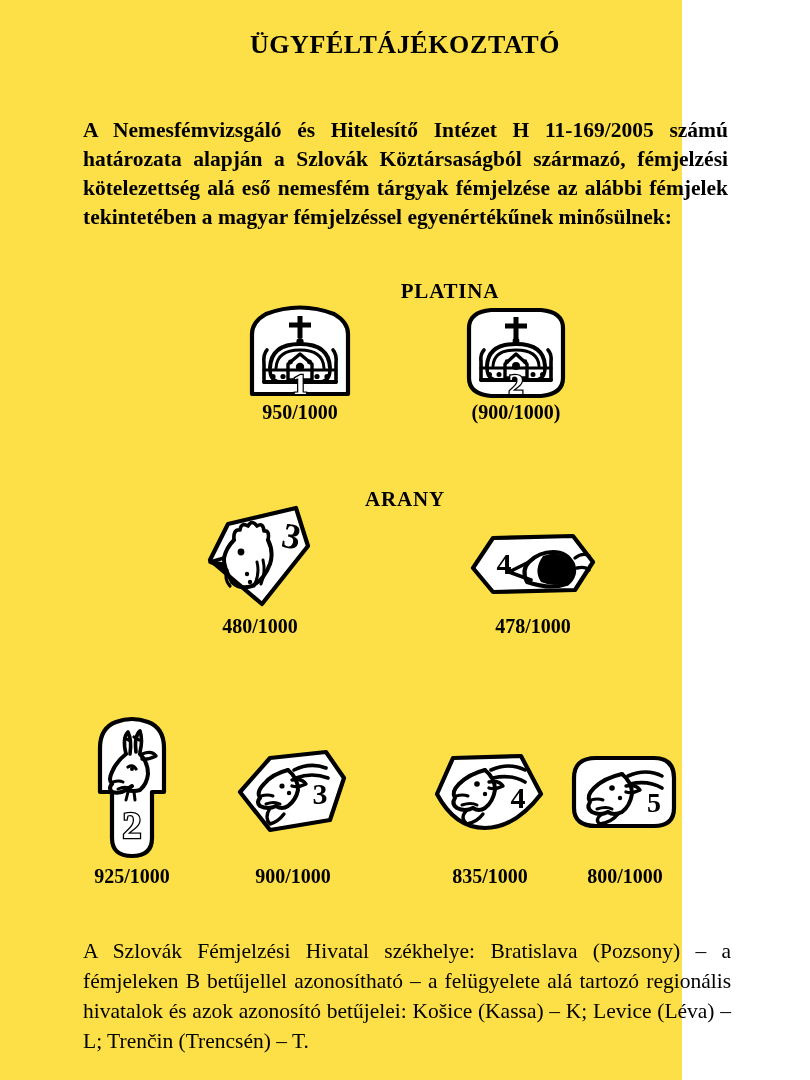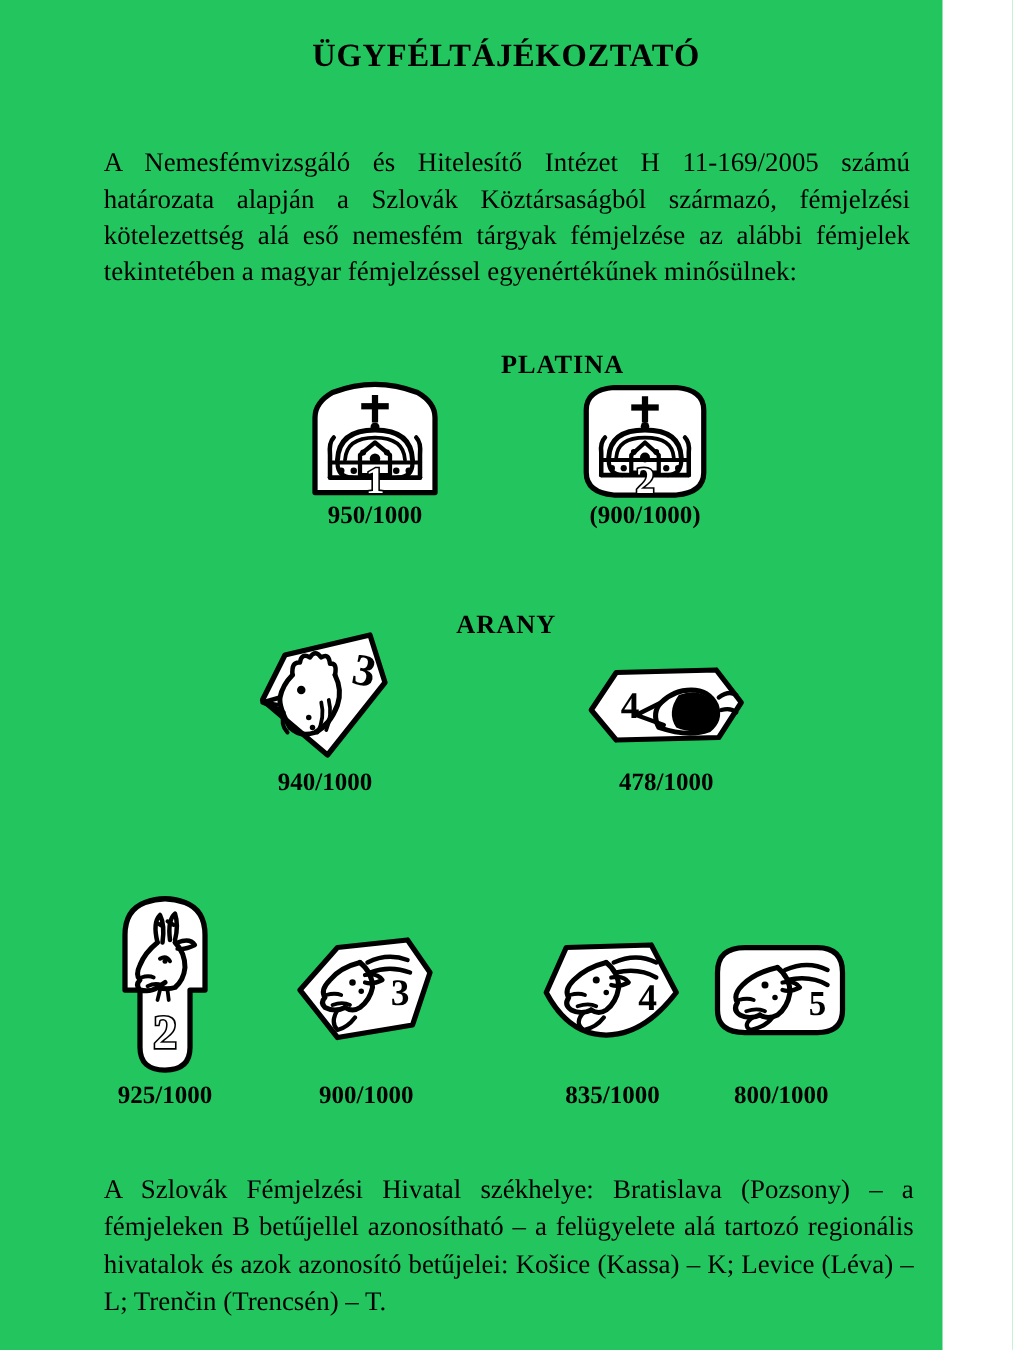--- a/index.html
+++ b/index.html
@@ -12,23 +12,23 @@
     width: 810px;
     height: 1080px;
     position: relative;
     font-family: "Liberation Serif", "DejaVu Serif", serif;
     color: #000000;
     overflow: hidden;
   }
 
   .page {
     position: relative;
-    width: 754px;
+    width: 682px;
     height: 1080px;
-    background: #22c55e;
+    background: #fde047;
   }
 
   
   .doc-title {
     position: absolute;
     left: 0;
     top: 30px;
     width: 810px;
     text-align: center;
     font-size: 26px;
@@ -36,21 +36,21 @@
     letter-spacing: 0.6px;
   }
 
   
   .intro-paragraph {
     position: absolute;
     left: 83px;
     top: 116px;
     width: 645px;
     font-size: 21.5px;
-    font-weight: normal;
+    font-weight: bold;
     line-height: 29px;
     text-align: justify;
     text-justify: inter-word;
     hyphens: none;
   }
 
   
   .section-heading {
     position: absolute;
     width: 810px;
@@ -247,21 +247,21 @@
         <path class="ink" stroke-width="3.2" d="M27 70 Q24 80 30 86"></path>
 
         <path class="ink" stroke-width="3" d="M57 62 Q60 74 54 86"></path>
         <path class="ink" stroke-width="3" d="M63 60 Q66 72 61 84"></path>
         <circle class="ink-fill" cx="47" cy="74" r="2.2"></circle>
         <circle class="ink-fill" cx="50" cy="82" r="2.2"></circle>
 
         <text class="num-solid" x="89" y="48" font-size="36" transform="rotate(12 89 48)">3</text>
       </svg>
     </div>
-    <div class="mark-caption">940/1000</div>
+    <div class="mark-caption">480/1000</div>
   </div>
 
   <div class="mark-group" id="group-au-585">
     <div class="mark-figure">
       <svg width="132" height="112" viewBox="0 0 132 112">
 
         <path class="frame" d="M6 68 L26 38 L106 36 L126 62 L108 90 L26 92 Z"></path>
 
         <path class="ink" stroke-width="4" d="M60 82 Q54 70 62 62 Q72 52 86 52 Q100 52 106 64 Q110 76 100 84 Q84 90 60 82 Z"></path>
         <path class="ink-fill" d="M76 56 Q92 50 102 60 Q110 70 102 82 Q88 88 74 82 Q66 70 76 56 Z"></path>

